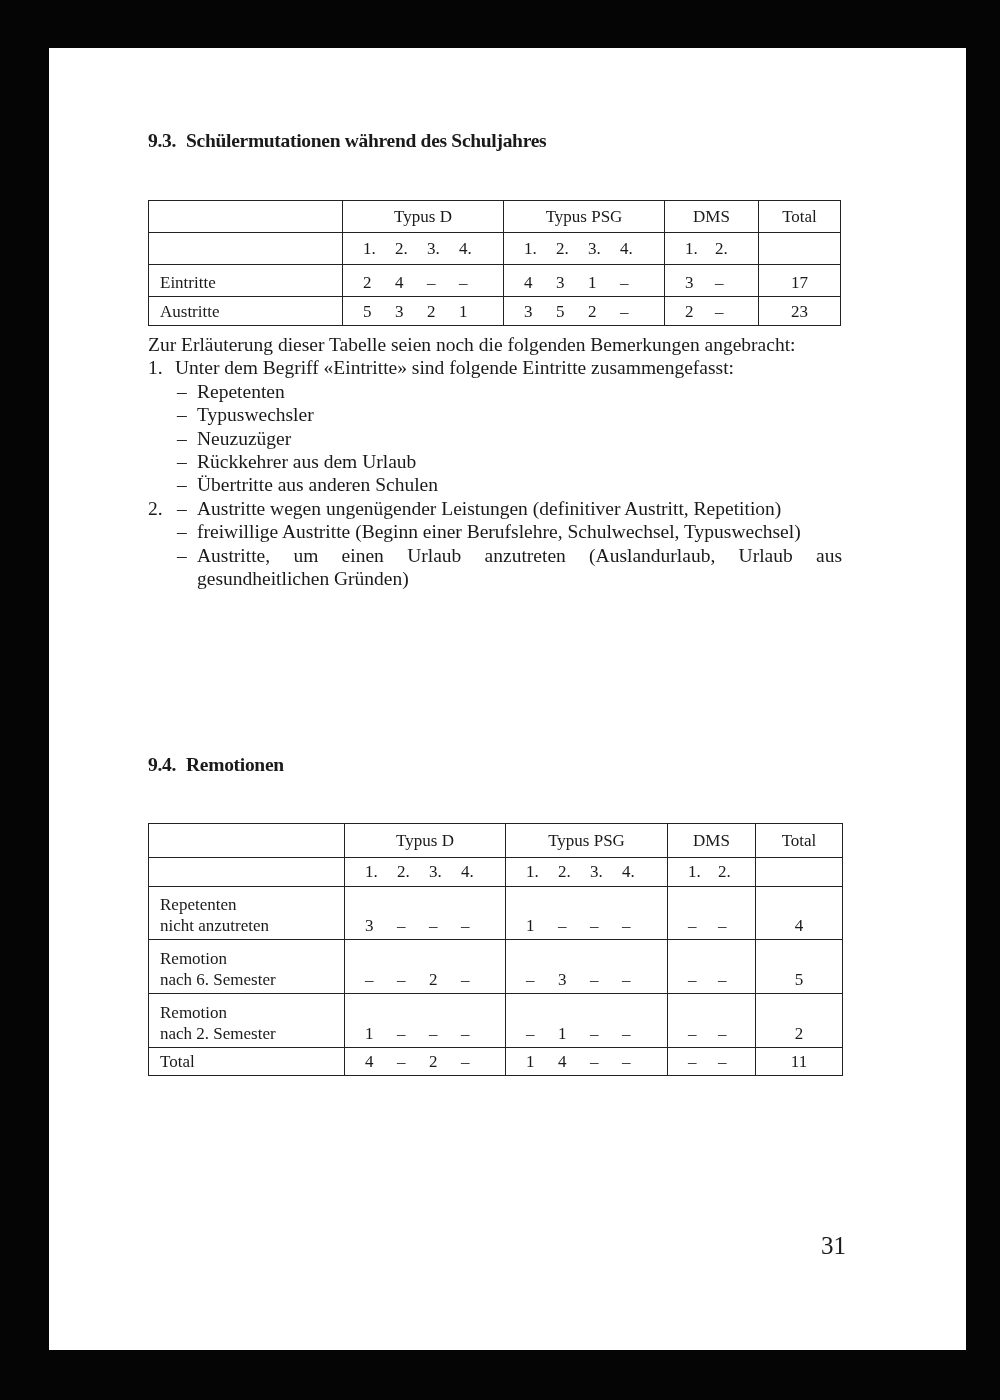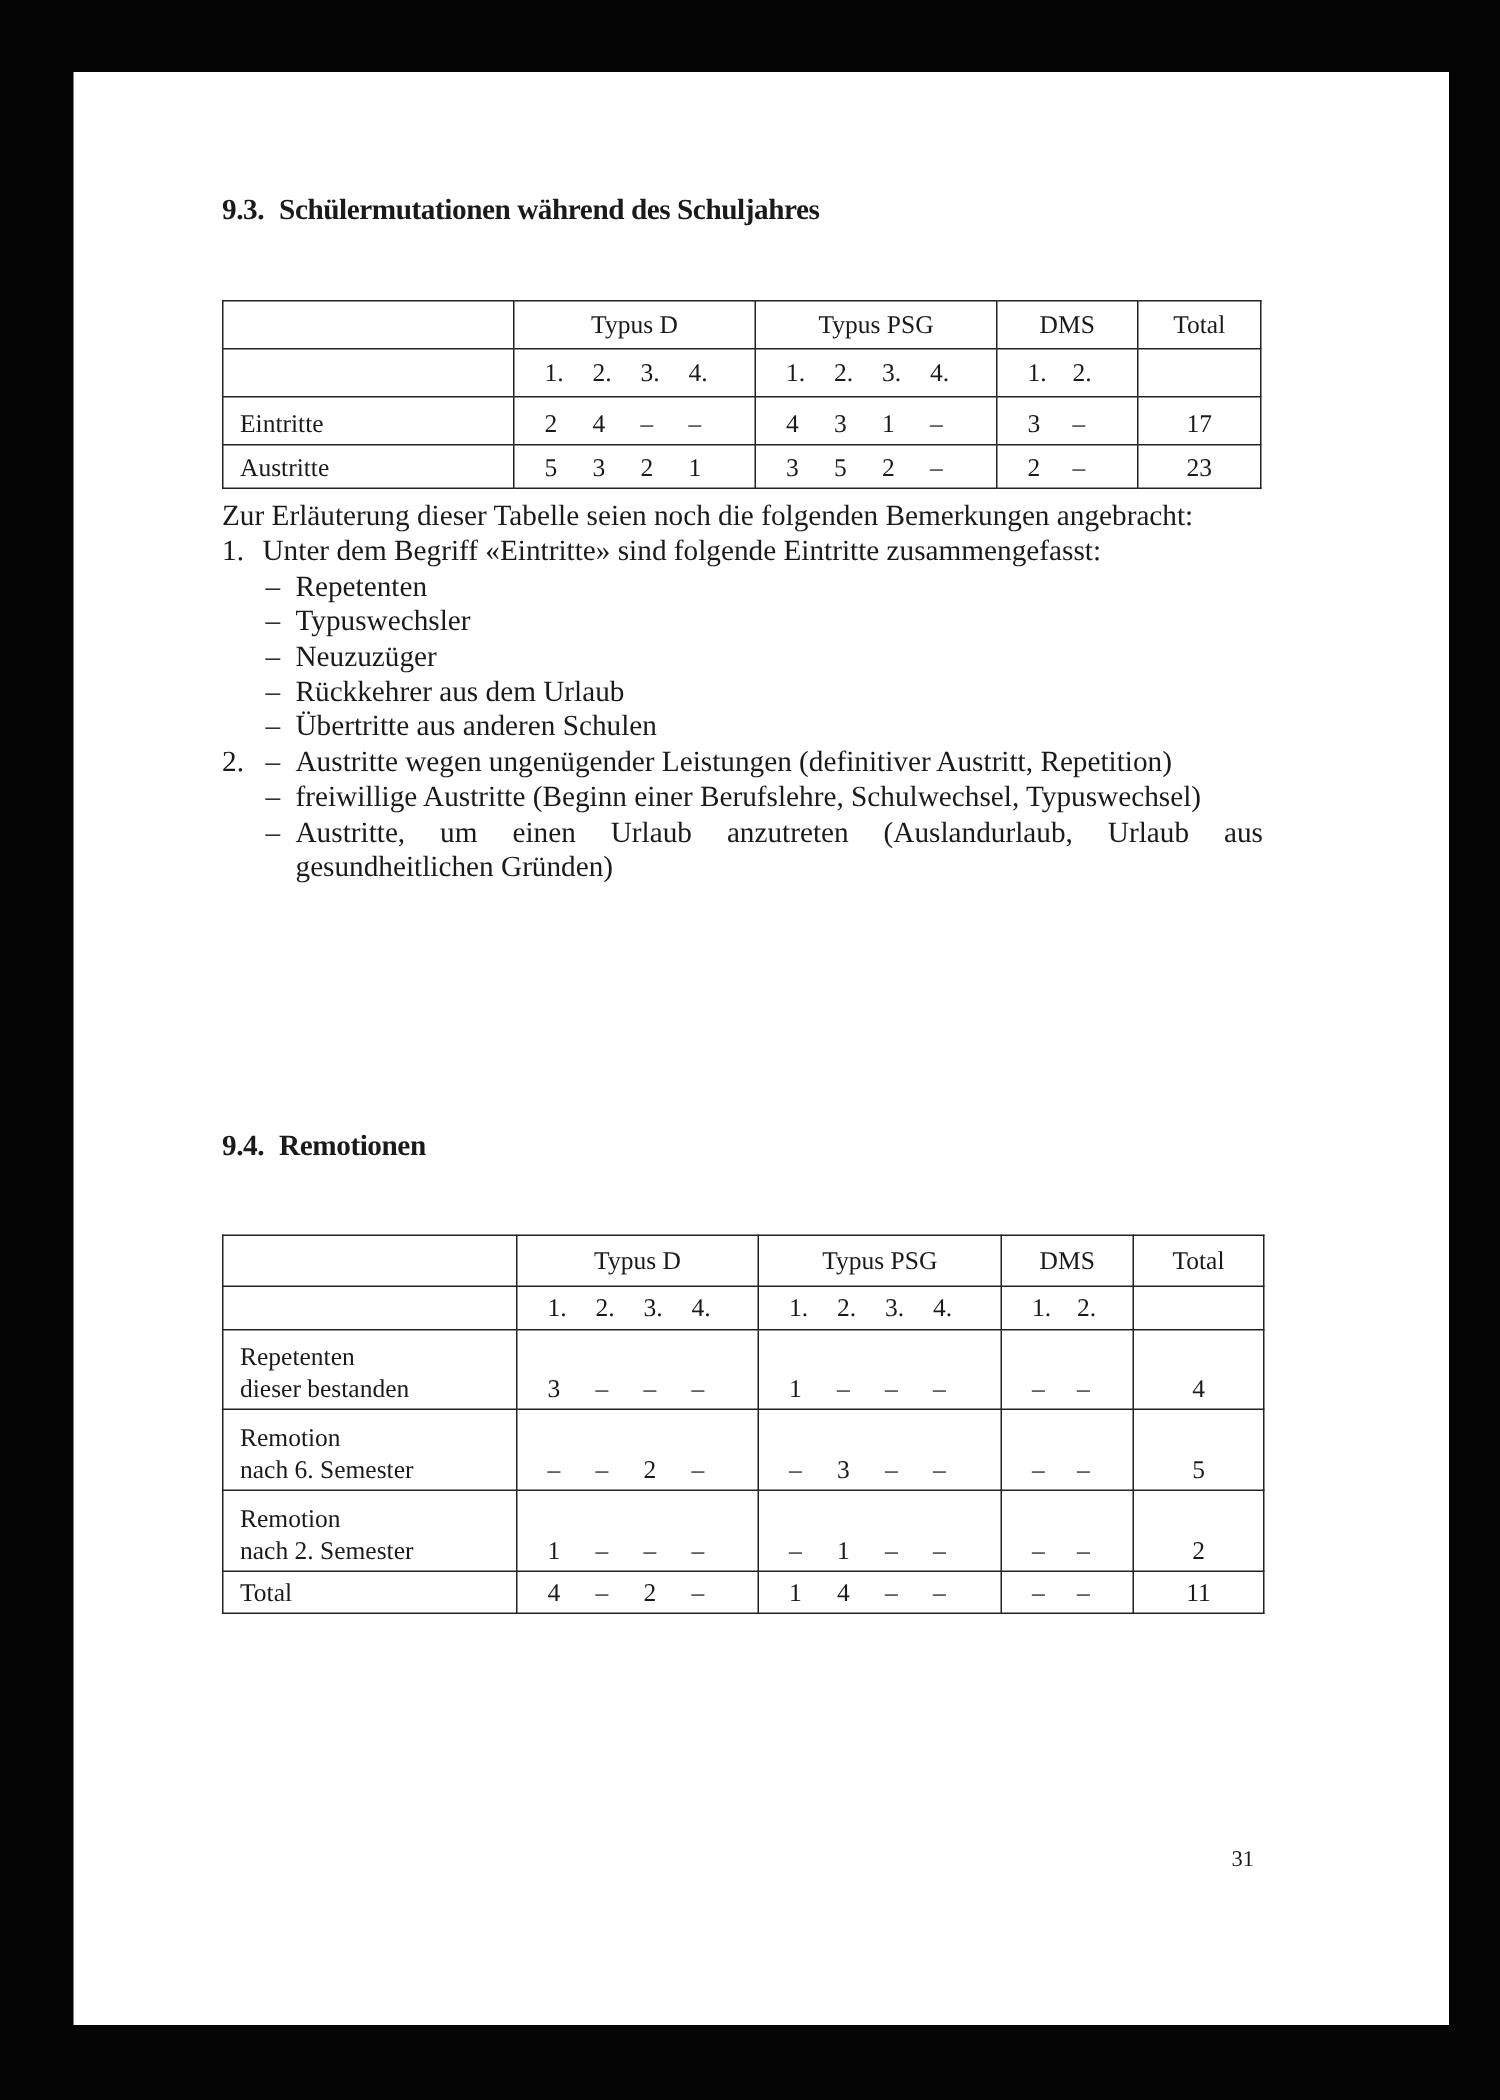--- a/index.html
+++ b/index.html
@@ -64,21 +64,21 @@
   .list1 { margin: 0; padding: 0; list-style: none; }
   .list1 > li { position: relative; padding-left: 27px; }
   .list1 > li > .n { position: absolute; left: 0; top: 0; }
   .list2 { margin: 0; padding: 0; list-style: none; }
   .list2 > li { position: relative; padding-left: 22px; text-align: justify; }
   .list2 > li > .dash { position: absolute; left: 2px; top: 0; }
 
   .pagenum {
     position: absolute;
     left: 772px; top: 1184px;
-    font-size: 15px;
+    font-size: 25px;
   }
 </style>
 </head>
 <body>
 
 <div class="page">
 
   <h2 class="heading" style="top:82px;">
     <span class="num">9.3.</span><span>Schülermutationen während des Schuljahres</span>
   </h2>
@@ -248,21 +248,21 @@
         <span>1.</span>
         <span>2.</span>
       </div>
           </td>
       <td></td>
     </tr>
 
     <tr style="height:53px;">
       <td class="label">
         <div>Repetenten</div>
-        <div>dieser bestanden</div>
+        <div>nicht anzutreten</div>
       </td>
       <td class="grp-cell">
             <div class="cells">
         <span>3</span>
         <span>–</span>
         <span>–</span>
         <span>–</span>
       </div>
           </td>
       <td class="grp-cell">

